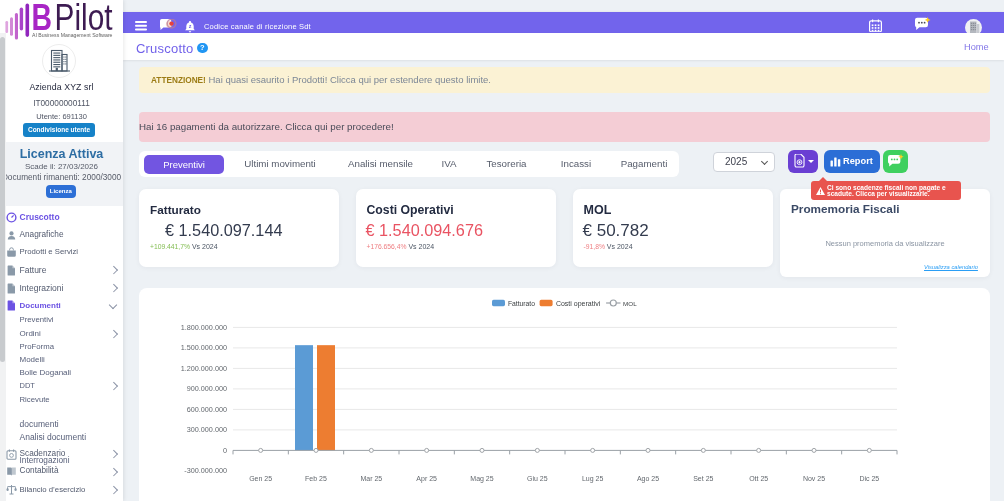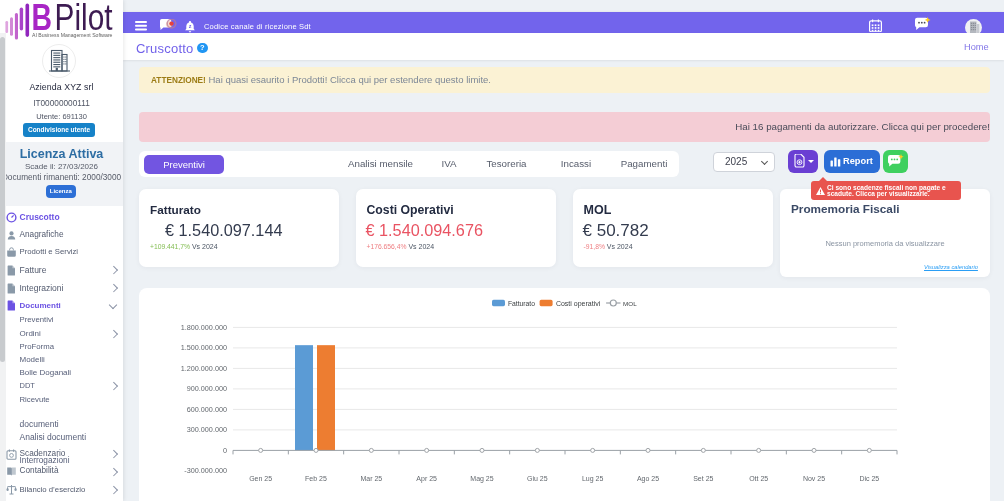--- a/index.html
+++ b/index.html
@@ -30,21 +30,21 @@
   .arrow-r:before { content:""; position:absolute; left:1px; top:1px; width:4.5px; height:4.5px;
      border-right:1.4px solid #8a92a5; border-top:1.4px solid #8a92a5; transform:rotate(45deg); }
   .arrow-d { position:absolute; left:109px; width:9px; height:8px; }
   .arrow-d:before { content:""; position:absolute; left:1px; top:0px; width:5px; height:5px;
      border-right:1.4px solid #8a92a5; border-bottom:1.4px solid #8a92a5; transform:rotate(45deg); }
 
   .banner-yellow { position:absolute; left:139px; top:67px; width:851px; height:26px;
      background:#fbf2d4; border-radius:4px; font-size:9.5px; color:#7c8796; line-height:26px; padding-left:12px; }
   .banner-yellow b { color:#9c7c15; font-size:8.25px; font-weight:bold; }
   .banner-pink { position:absolute; left:139px; top:112px; width:851px; height:30px;
-     background:#f4cdd5; border-radius:4px; font-size:9.75px; color:#494b58; line-height:30px; text-align:right; }
+     background:#f4cdd5; border-radius:4px; font-size:9.75px; color:#494b58; line-height:30px; text-align:left; }
 
   #tabbar { position:absolute; left:139px; top:151px; width:540px; height:26px; background:#fff; border-radius:6px; }
   .tab { position:absolute; top:0; height:26px; line-height:26px; font-size:9.75px; color:#565c6b; text-align:center; }
   #tab-active { position:absolute; left:5px; top:3.5px; width:80px; height:19.5px; background:#7255e1;
      border-radius:5px; color:#fff; font-size:9.5px; text-align:center; line-height:19.5px; }
 
   #year-select { position:absolute; left:713px; top:152px; width:62px; height:20px; background:#fff;
      border:1px solid #cfd3da; border-radius:4px; font-size:10px; color:#3c3f4c; line-height:18px; padding-left:11px; }
   #year-select .caret { position:absolute; right:7px; top:5.5px; width:5px; height:5px;
      border-right:1.3px solid #555; border-bottom:1.3px solid #555; transform:rotate(45deg); }
@@ -273,20 +273,21 @@
       </div>
     <div id="sbtrack"></div>
       <div id="sbthumb"></div>
   </div>
 
   <div class="banner-yellow"><b>ATTENZIONE!</b> Hai quasi esaurito i Prodotti! Clicca qui per estendere questo limite.</div>
   <div class="banner-pink">Hai 16 pagamenti da autorizzare. Clicca qui per procedere!</div>
 
   <div id="tabbar">
     <div id="tab-active">Preventivi</div>
+    <div class="tab" style="left:101px;width:80px;">Ultimi movimenti</div>
     <div class="tab" style="left:205px;width:73px;">Analisi mensile</div>
     <div class="tab" style="left:295px;width:30px;">IVA</div>
     <div class="tab" style="left:343px;width:49px;">Tesoreria</div>
     <div class="tab" style="left:417px;width:40px;">Incassi</div>
     <div class="tab" style="left:479px;width:52px;">Pagamenti</div>
   </div>
 
   <div id="year-select">2025<div class="caret"></div></div>
 
   <div class="toolbtn" id="btn-file">

